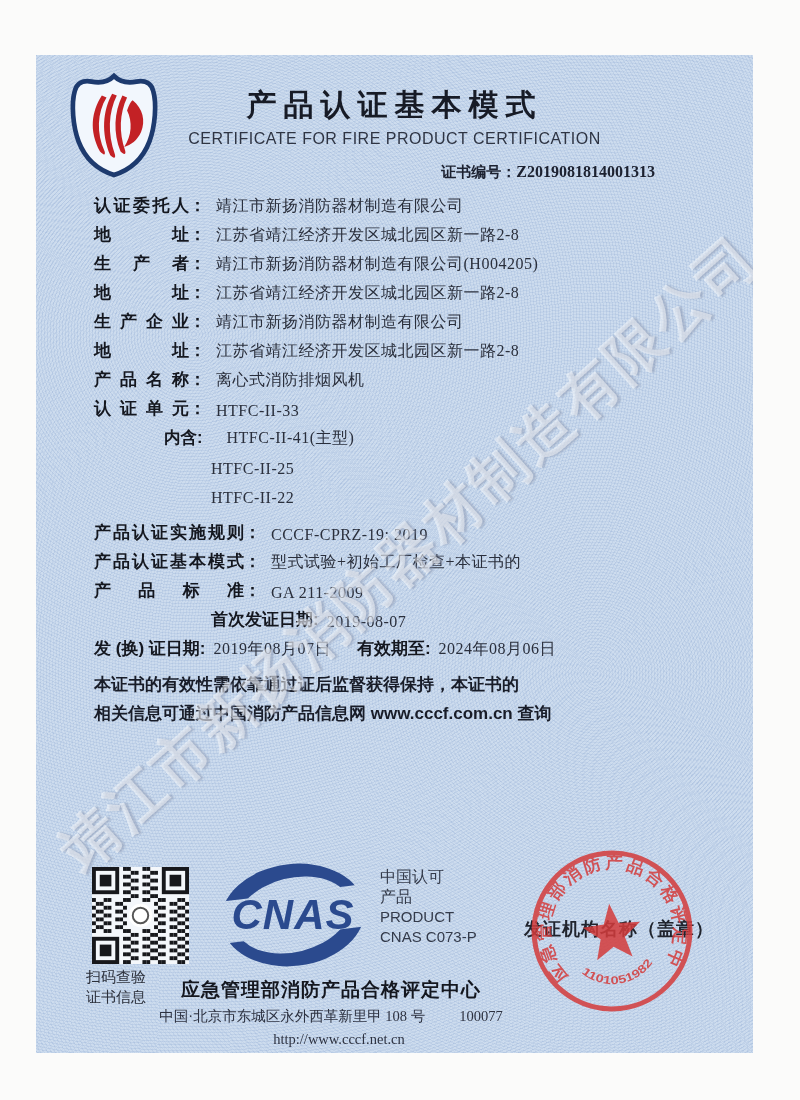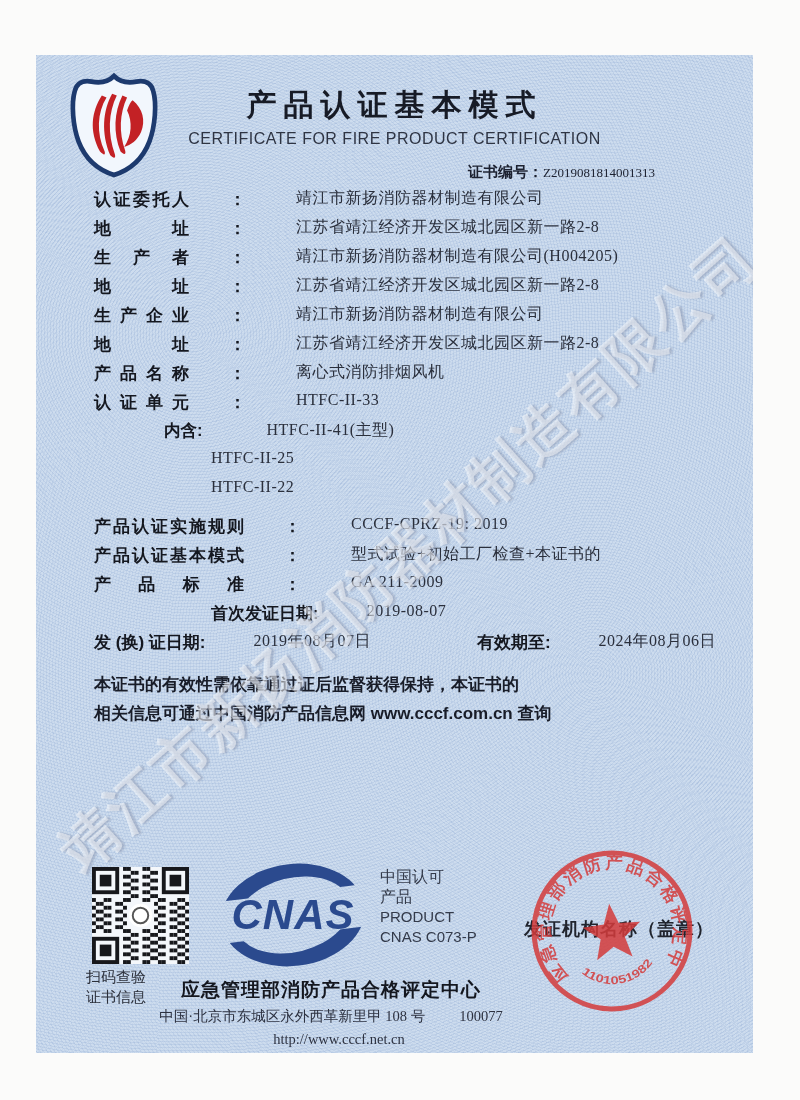--- a/index.html
+++ b/index.html
@@ -32,24 +32,24 @@
     font-size:30px; font-weight:bold; letter-spacing:7px; color:#171b26;
   }
   .subtitle {
     position:absolute; left:0; top:75px; width:100%; text-align:center;
     font-size:16px; letter-spacing:0.5px; color:#2e3443; font-weight:500;
   }
   .certno {
     position:absolute; right:98px; top:108px;
     font-size:15px; color:#1c2130; font-weight:bold;
   }
-  .certno .num { font-family:"Liberation Serif","DejaVu Serif",serif; font-weight:normal; font-size:13px; }
+  .certno .num { font-family:"Liberation Serif","DejaVu Serif",serif; font-weight:bold; font-size:16px; }
 
   .content { position:absolute; left:58px; top:133px; right:34px; z-index:2; }
-  .row { height:29px; display:flex; align-items:flex-start;gap:40px; }
+  .row { height:29px; display:flex; align-items:flex-end; }
   .lbl {
     display:inline-block; width:95px; text-align:justify; text-align-last:justify;
     font-size:17px; font-weight:bold; color:#14171f; flex:none;
   }
   .colon { font-size:17px; font-weight:bold; color:#14171f; margin-right:10px; flex:none; }
   .val {
     font-family:"Liberation Serif","DejaVu Serif",serif;
     font-size:16px; color:#2a2f3c; letter-spacing:0.5px; white-space:nowrap;
   }
   .contains .row { padding-left:70px; }

